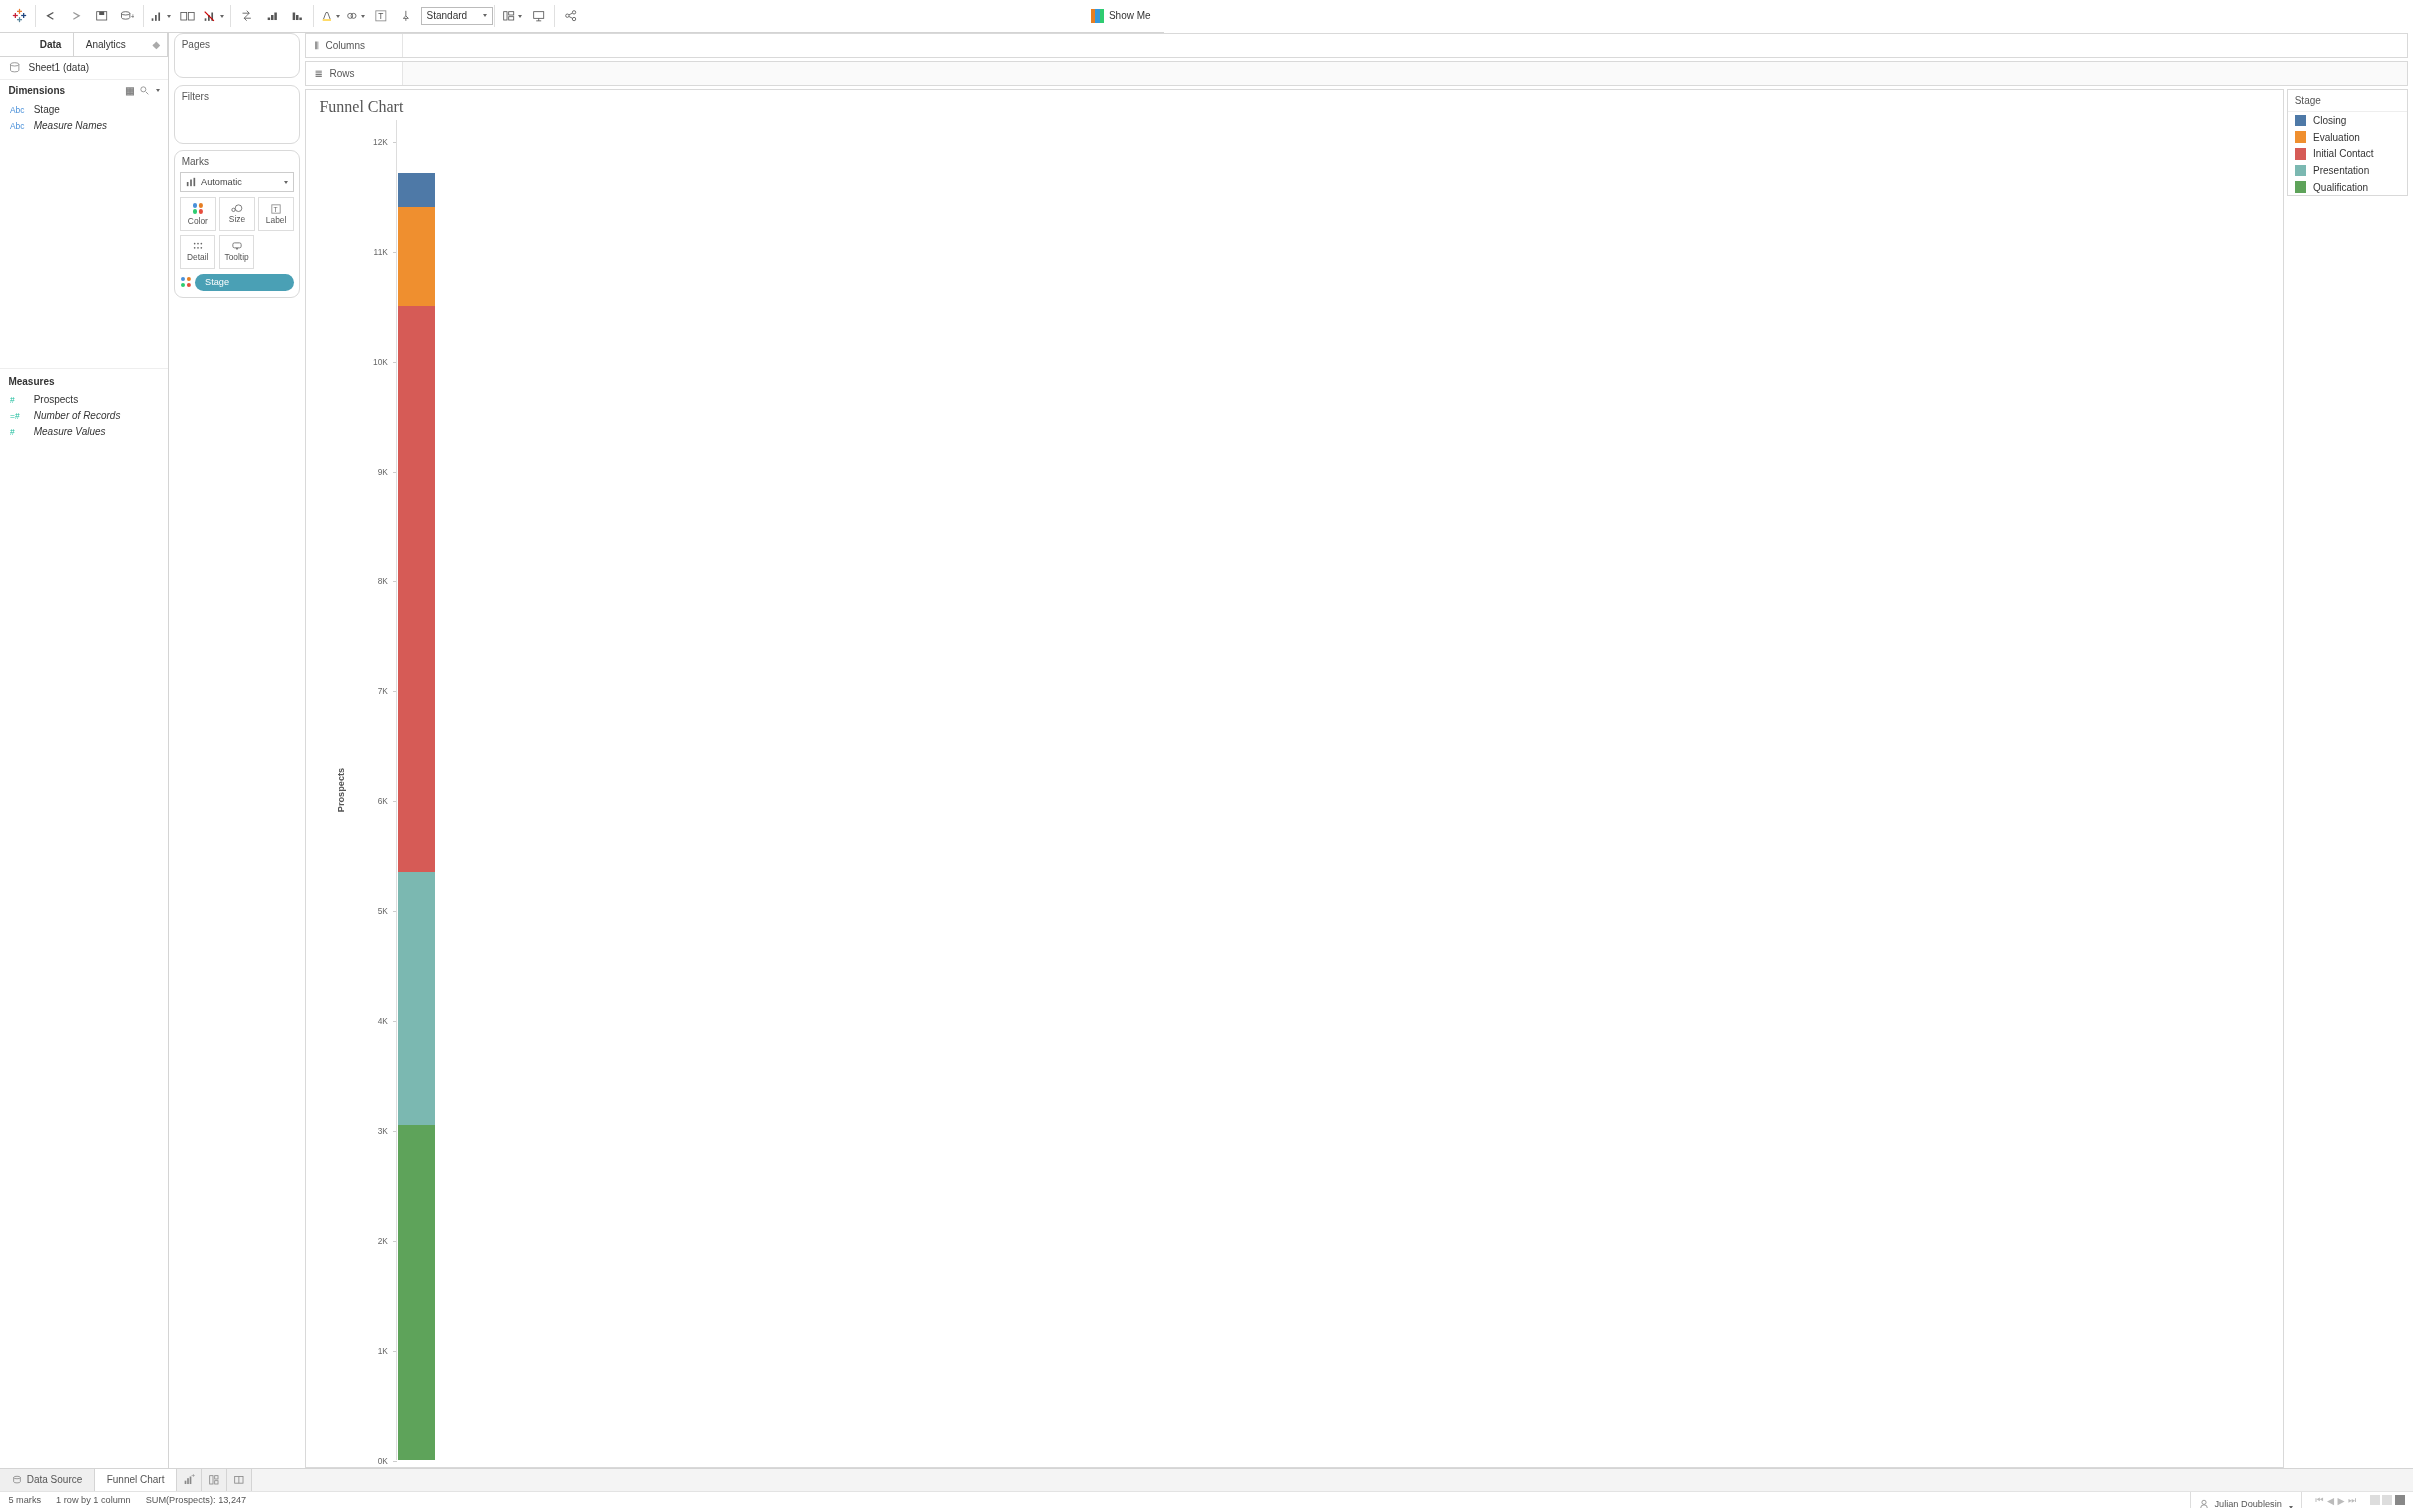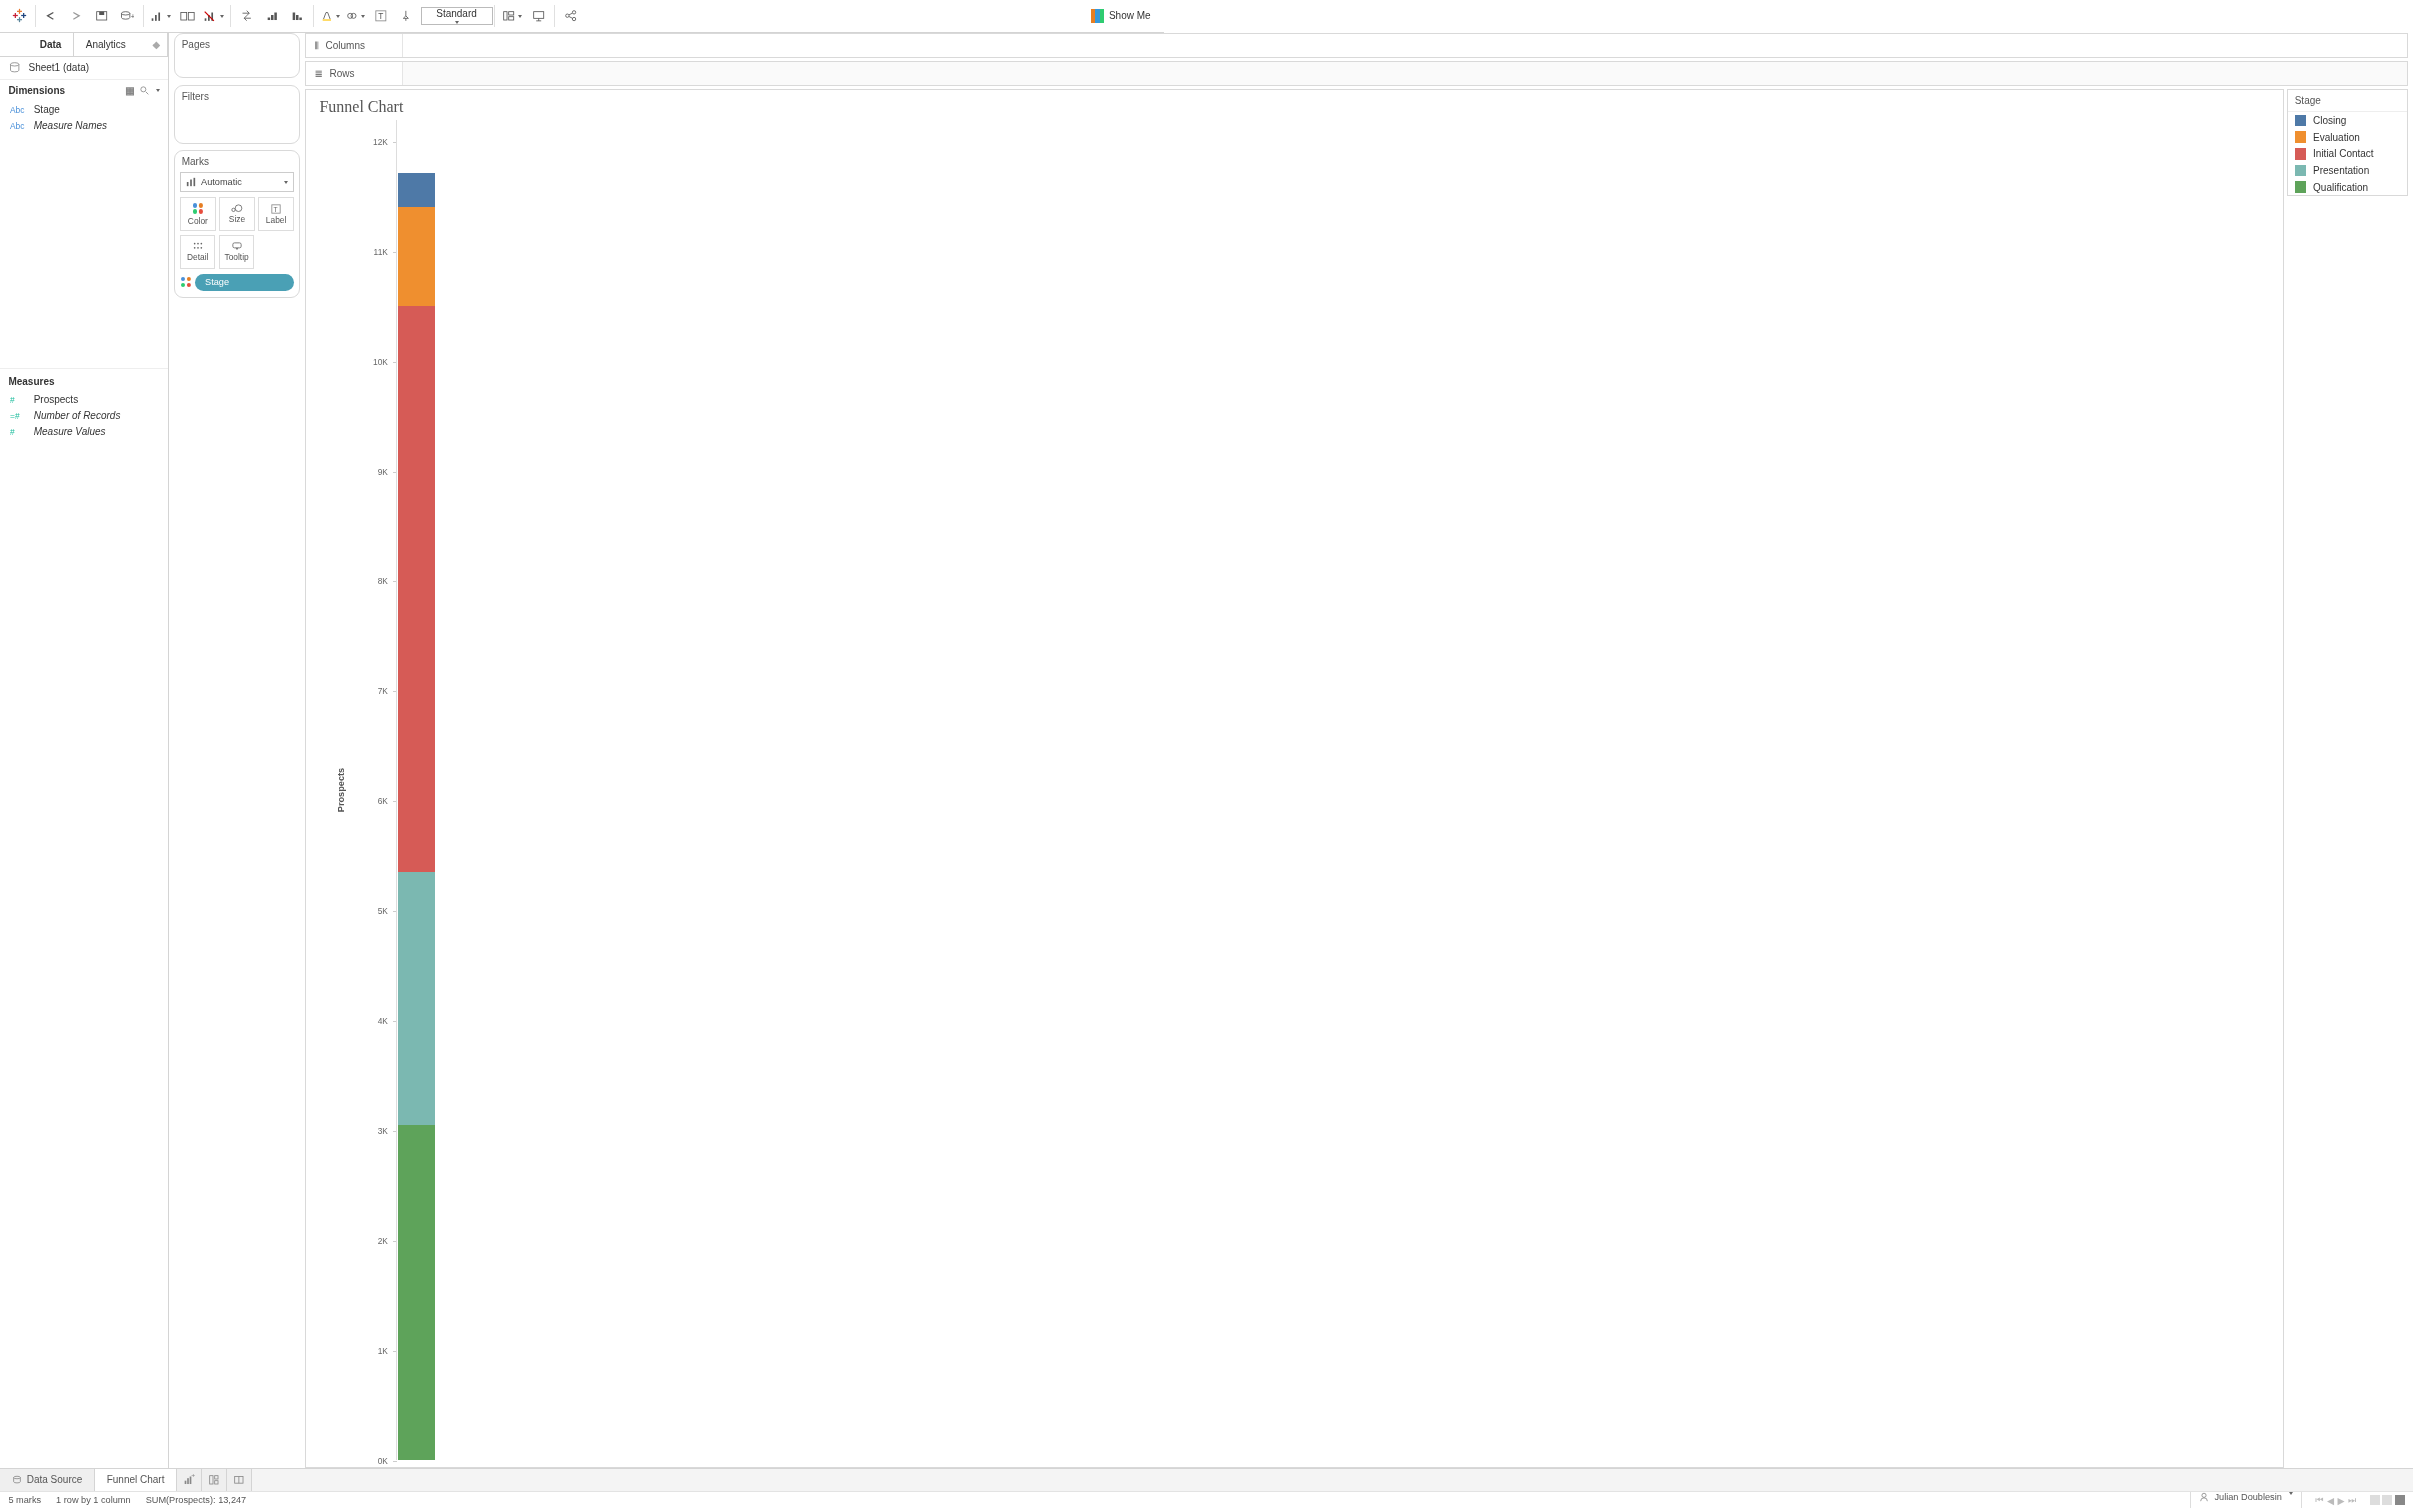--- a/index.html
+++ b/index.html
@@ -5,21 +5,21 @@
 * { box-sizing: border-box; margin: 0; padding: 0; font-family: -apple-system, "Helvetica Neue", Arial, sans-serif; }
 body { background: #fff; color: #333; font-size: 10px; overflow: hidden; width: 1164px; height: 727px; }
 
 
 .toolbar { height: 33px; border-bottom: 0.8px solid #d4d4d4; display: flex; align-items: center; padding: 0 5px; gap: 0; background:#fff;}
 .tb-group { display: flex; align-items: center; height: 33px; padding: 0 5px; gap: 6.7px; }
 .tb-sep { width: 0.8px; height: 22px; background: #e0e0e0; margin: 0 1.7px; }
 .tb-btn { width: 18.4px; height: 18.4px; display: flex; align-items: center; justify-content: center; color: #555; cursor: pointer; }
 .tb-drop { display:flex; align-items:center; gap:1.7px; }
 .tb-caret { width:0;height:0;border-left:2.5px solid transparent;border-right:2.5px solid transparent;border-top:3.4px solid #666; margin-left:1.7px;}
-.fit-select { border:0.8px solid #bbb; background:#fff; height:18.4px; width:72px; display:flex; align-items:center; padding:0 5px; justify-content:space-between; font-size:10px; color:#333;flex-direction:column;}
+.fit-select { border:0.8px solid #bbb; background:#fff; height:18.4px; width:72px; display:flex; align-items:center; padding:0 5px; justify-content:space-between; font-size:10px; color:#333;}
 .showme { margin-left:auto; display:flex; align-items:center; gap:5px; padding:0 8.4px; color:#333; cursor:pointer;}
 .showme-icon { width:13.4px; height:13.4px; background: linear-gradient(to right,#e67e22 33%, #3498db 33% 66%, #2ecc71 66%); }
 
 
 .leftpane { position:absolute; top:33px; left:0; width:169px; bottom:40px; border-right:0.8px solid #d4d4d4; background:#fff; }
 .data-tabs { display:flex; height:23.5px; border-bottom:0.8px solid #d4d4d4; }
 .data-tab { flex:0 0 auto; padding:0 11.7px; height:23.5px; display:flex; align-items:center; font-size:10px; color:#333; border-right:0.8px solid #d4d4d4; cursor:pointer;}
 .data-tab.active { font-weight:bold;margin-left:28px; }
 .data-tab.analytics { flex:1; justify-content:space-between; padding-right:6.7px; font-weight:normal;}
 .ds-row { height:23.5px; display:flex; align-items:center; gap:6.7px; padding:0 8.4px; border-bottom:0.8px solid #eee;}
@@ -77,21 +77,21 @@
 
 
 .bottombar { position:absolute; left:0; right:0; bottom:17px; height:23.5px; border-top:0.8px solid #d4d4d4; background:#f4f4f4; display:flex; align-items:stretch;}
 .btab { padding:0 11.7px; display:flex; align-items:center; gap:5px; border-right:0.8px solid #d4d4d4; font-size:10px; color:#555; cursor:pointer; background:#efefef;}
 .btab.active { background:#fff; font-weight:500; }
 .btab.icon { width:25px; justify-content:center; padding:0;}
 
 
 .statusbar { position:absolute; left:0; right:0; bottom:0; height:17px; border-top:0.8px solid #e3e3e3; display:flex; align-items:center; font-size:9.2px; color:#555; padding:0 8.4px; gap:15px; background:#fff;}
 .statusbar .right { margin-left:auto; display:flex; align-items:center; gap:8.4px;}
-.user-chip { display:flex; align-items:flex-start; gap:5px; border-left:0.8px solid #ddd; border-right:0.8px solid #ddd; padding:0 8.4px; height:17px;}
+.user-chip { display:flex; align-items:flex-end; gap:5px; border-left:0.8px solid #ddd; border-right:0.8px solid #ddd; padding:0 8.4px; height:17px;}
 .nav-mini { display:flex; gap:3.4px; color:#bbb; padding:0 5px;}
 .view-squares { display:flex; gap:2.5px; }
 .vs { width:10px; height:10px; background:#ddd; }
 .vs.dark { background:#888; }
 
 svg { display:block; }
 </style>
 </head>
 <body>
 

